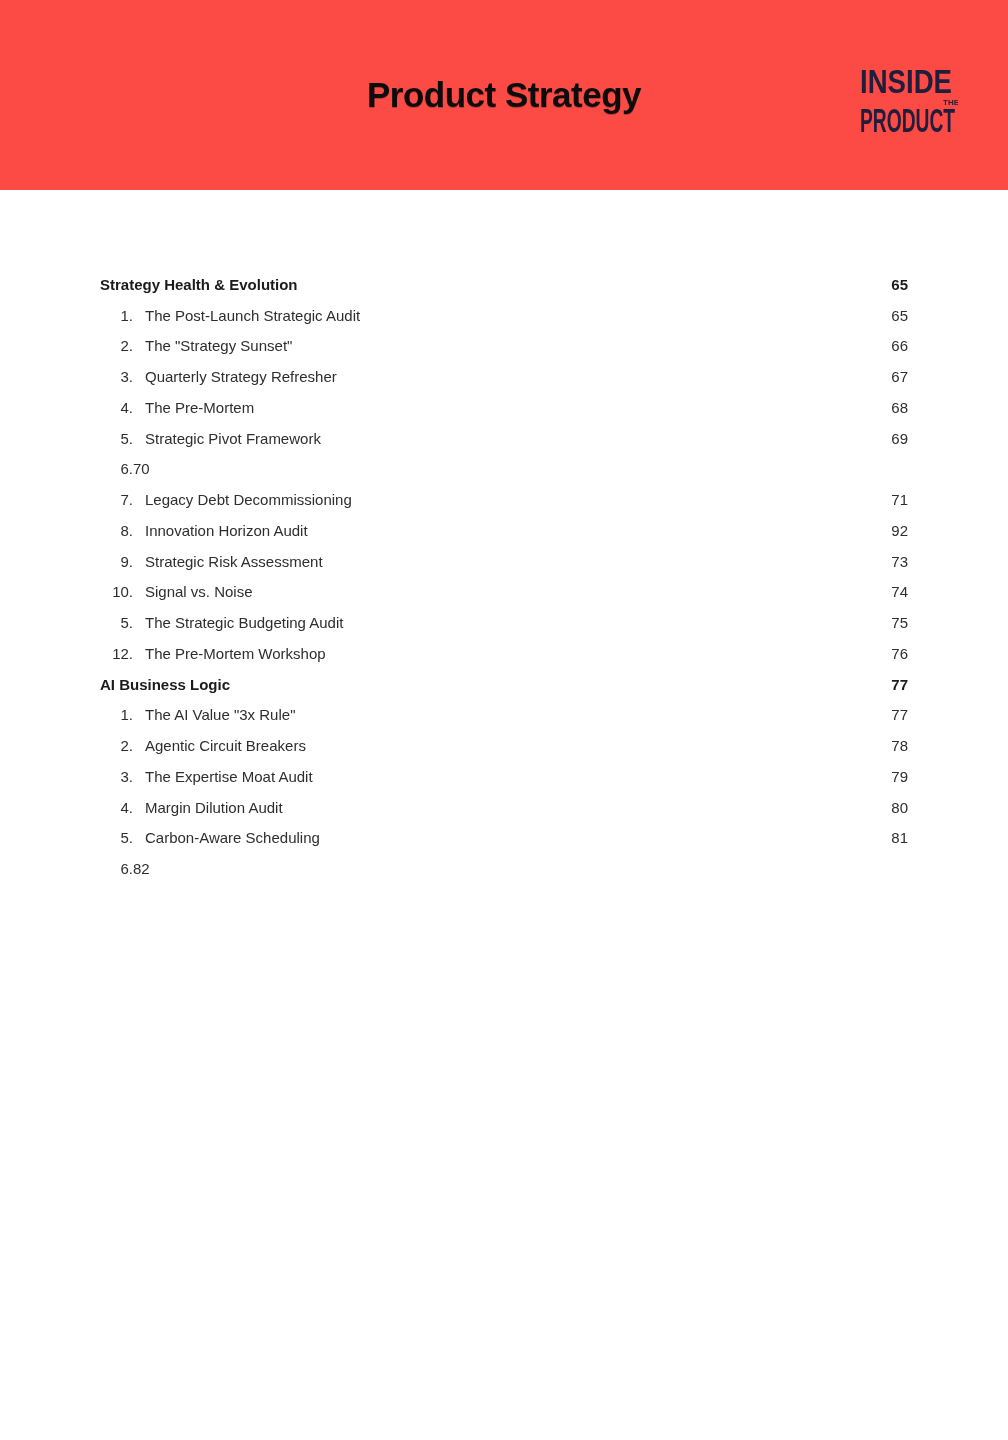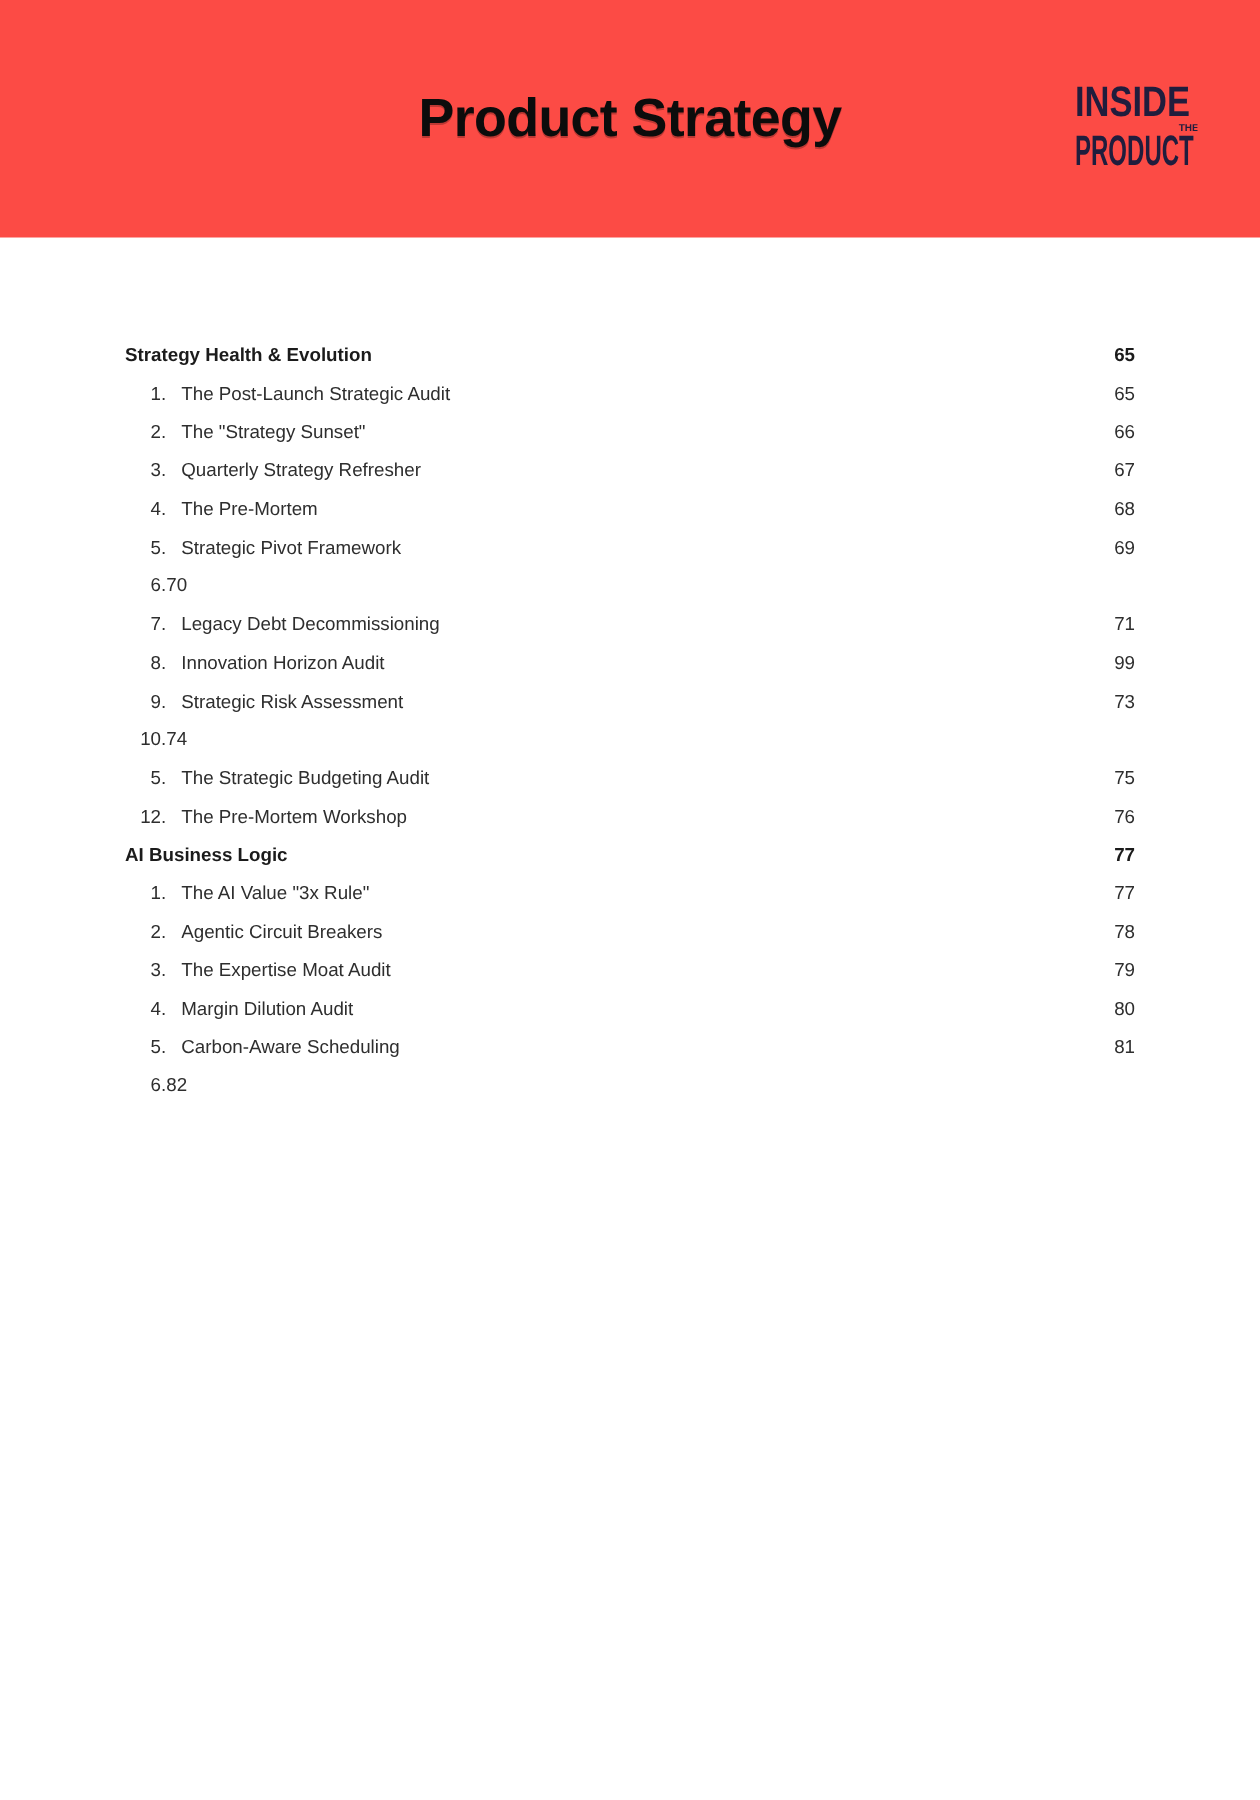--- a/index.html
+++ b/index.html
@@ -23,21 +23,21 @@
     height: 190px;
     background: #FC4B45;
   }
   .banner-title {
     position: absolute;
     top: 0; left: 0; right: 0;
     height: 190px;
     display: flex;
     align-items: center;
     justify-content: center;
-    font-size: 43px;
+    font-size: 35px;
     font-weight: 800;
     color: #0c0c0c;
     letter-spacing: -0.5px;
     text-shadow: 0 1px 0 rgba(0,0,0,0.25);
   }
 
   
   .logo {
     position: absolute;
     top: 60px;
@@ -143,29 +143,30 @@
     <span class="page">70</span>
   </div>
   <div class="toc-row">
     <span class="num">7.</span>
     <span class="label">Legacy Debt Decommissioning</span>
     <span class="page">71</span>
   </div>
   <div class="toc-row">
     <span class="num">8.</span>
     <span class="label">Innovation Horizon Audit</span>
-    <span class="page">99</span>
+    <span class="page">92</span>
   </div>
   <div class="toc-row">
     <span class="num">9.</span>
     <span class="label">Strategic Risk Assessment</span>
     <span class="page">73</span>
   </div>
   <div class="toc-row">
     <span class="num">10.</span>
+    <span class="label">Signal vs. Noise</span>
     <span class="page">74</span>
   </div>
   <div class="toc-row">
     <span class="num">5.</span>
     <span class="label">The Strategic Budgeting Audit</span>
     <span class="page">75</span>
   </div>
   <div class="toc-row">
     <span class="num">12.</span>
     <span class="label">The Pre-Mortem Workshop</span>

